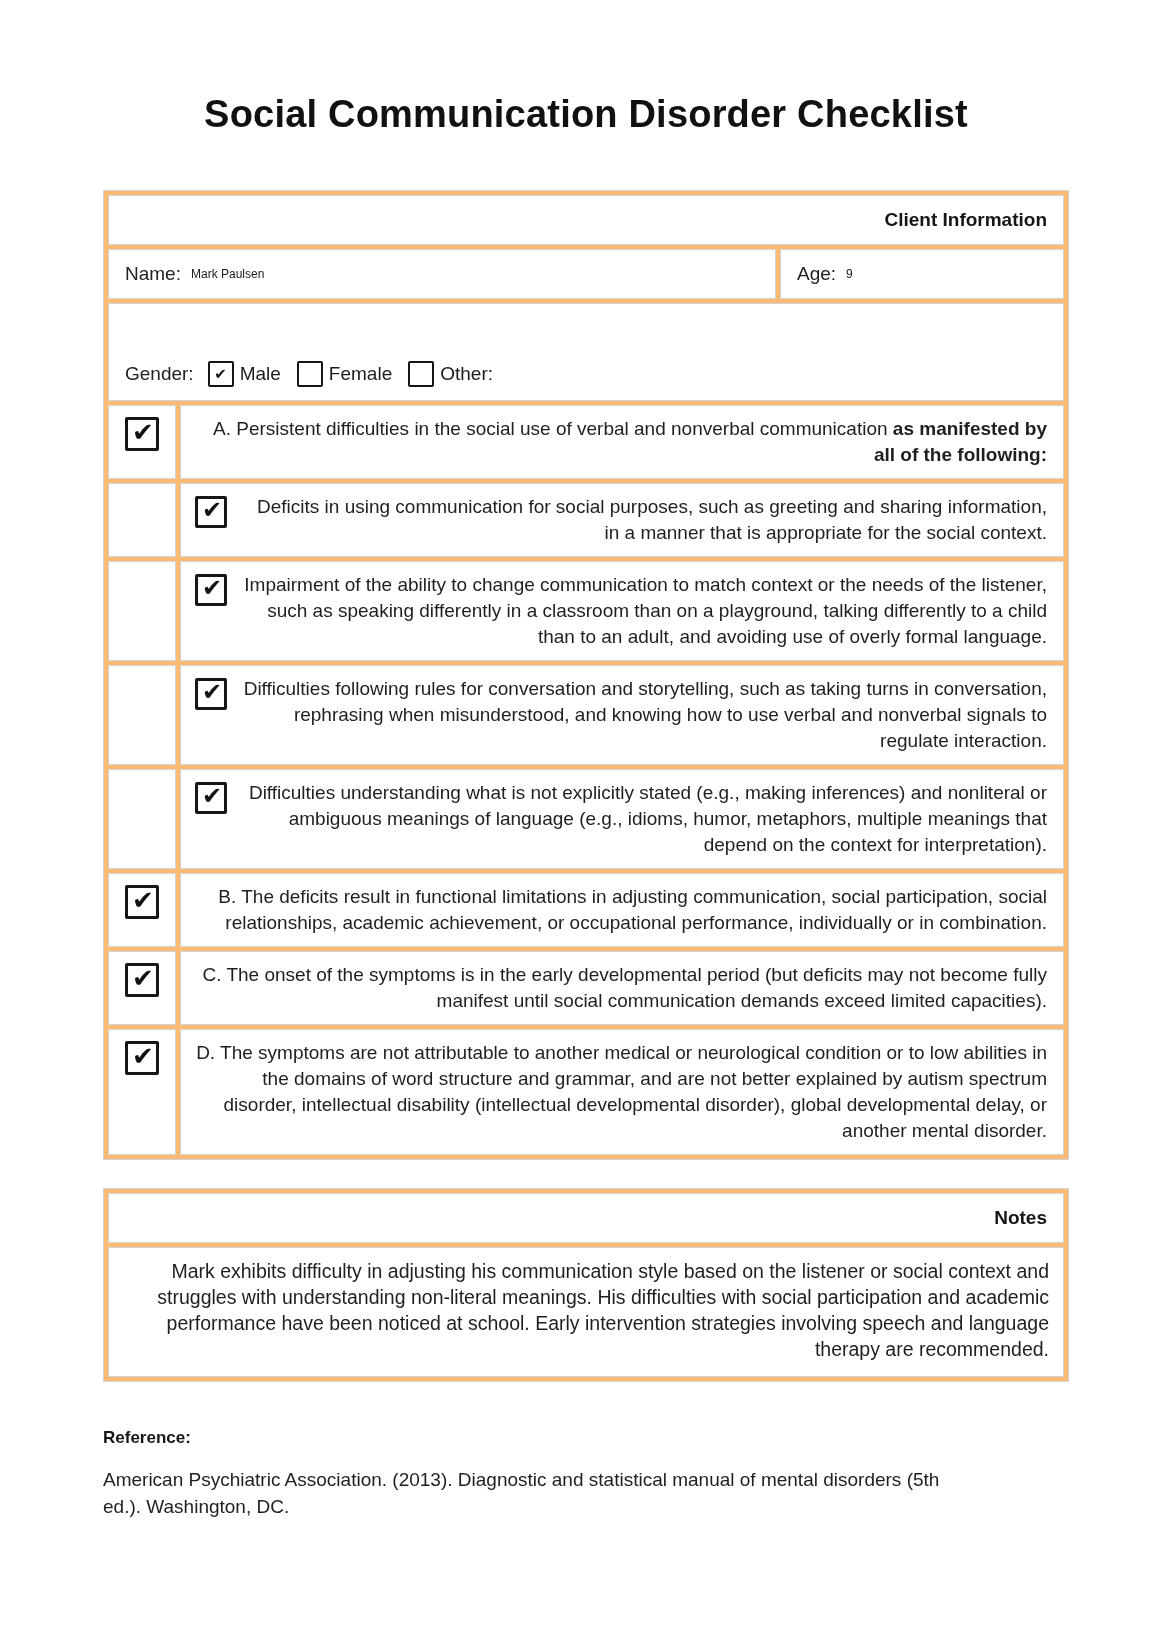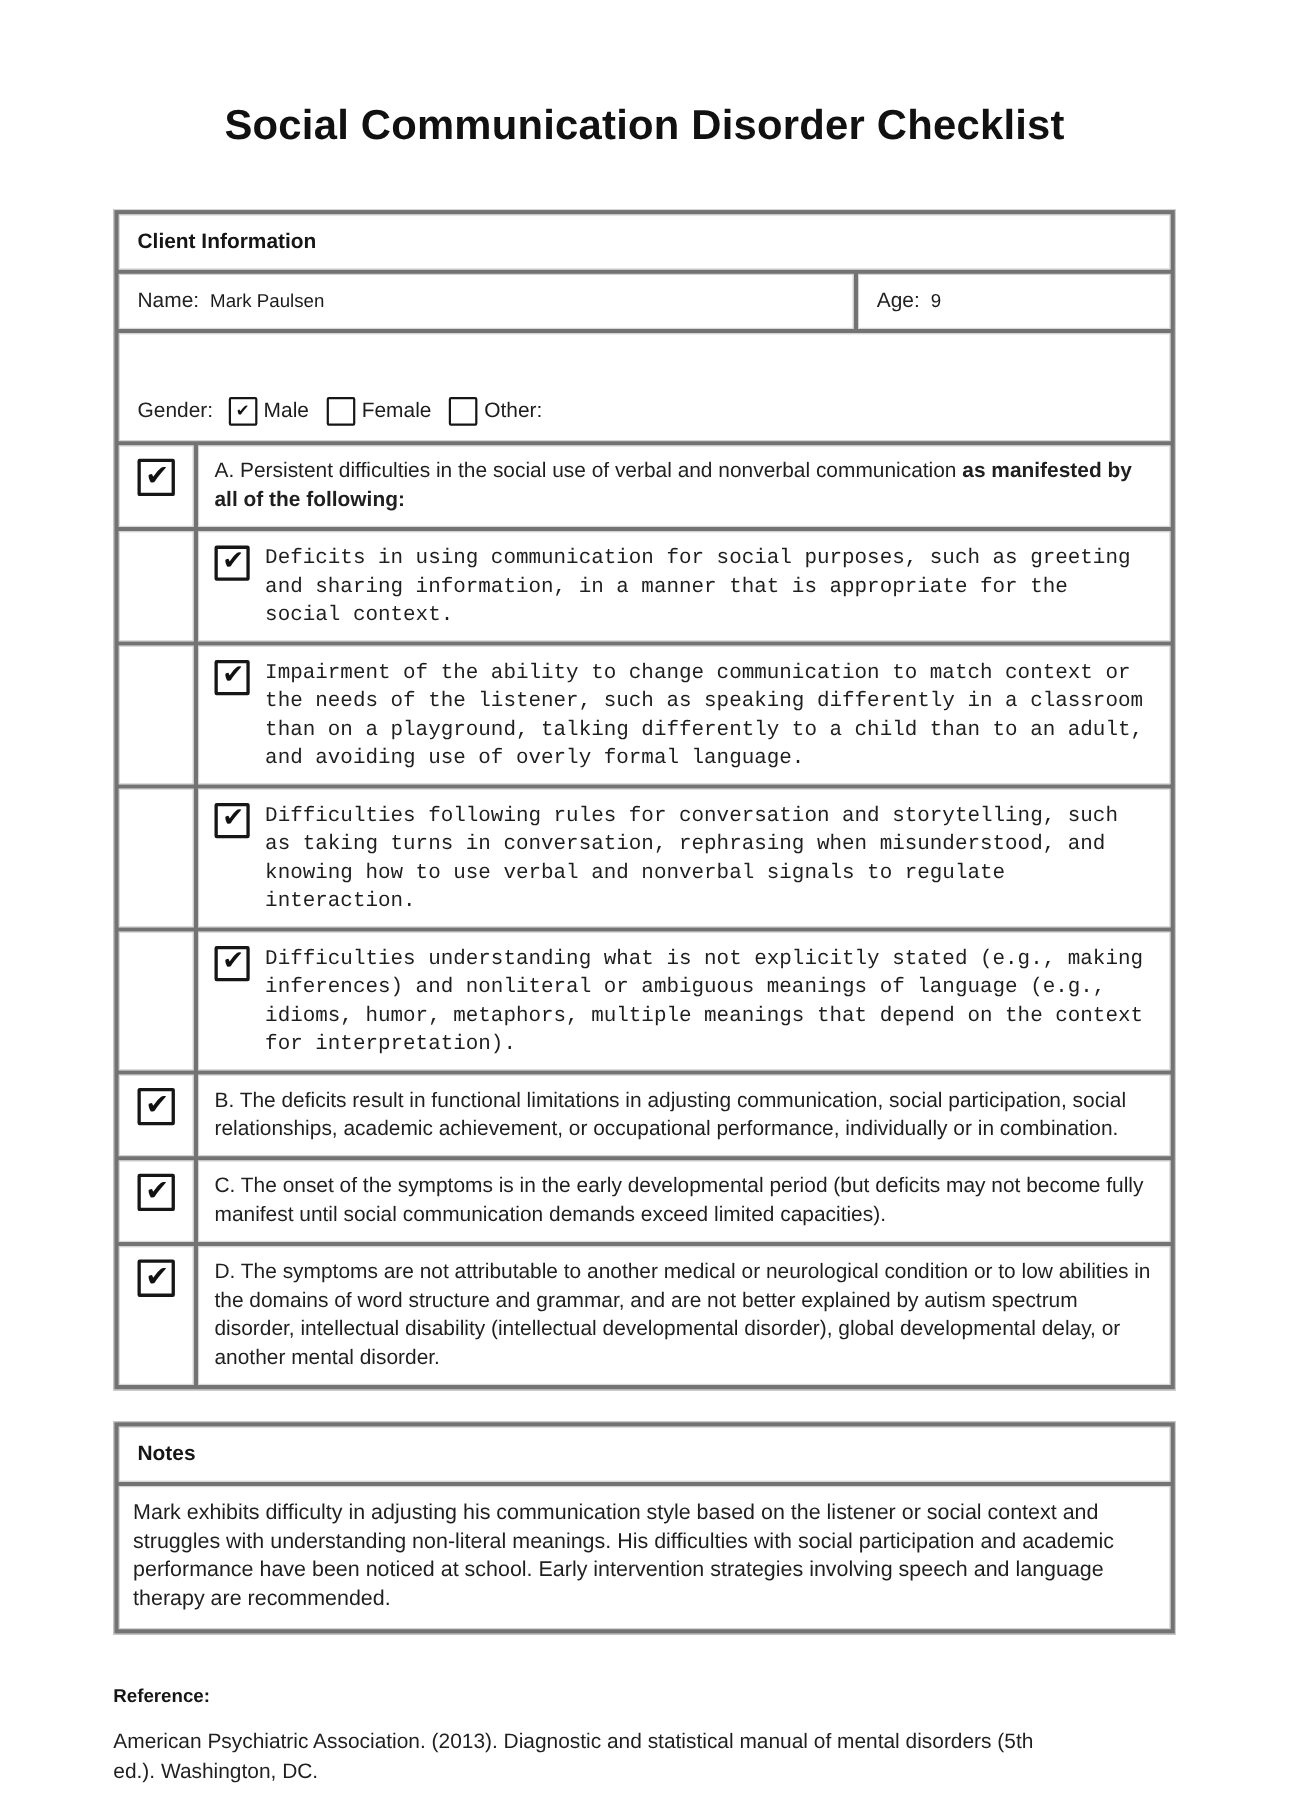--- a/index.html
+++ b/index.html
@@ -9,39 +9,39 @@
     font-family: "Liberation Sans", "DejaVu Sans", sans-serif;
     color: #1c1c1c;
   }
   .content { width: 966px; margin: 0 auto 0 103px; }
   .doc-title {
     margin: 0 0 54px 0; padding-top: 92px;
     font-size: 38px; line-height: 44px; font-weight: bold;
     text-align: center; letter-spacing: 0.2px; color: #111;
   }
   
-  .tbl { border: 1px solid #d4d4d4; padding: 4px; background: #737373; }
+  .tbl { border: 1px solid #d4d4d4; padding: 4px; background: #fdba74; text-align: right; }
   .trow { display: flex; gap: 4px; }
   .trow + .trow { margin-top: 4px; border-radius: 25px; }
   .cell { border: 1px solid #d4d4d4; background: #fff; }
   .cell.head { flex: 1; font-weight: bold; font-size: 19px; padding: 13px 16px; color: #161616; }
   .cell.kv { padding: 13px 16px; font-size: 19px; display: flex; align-items: center; }
   .c-main { flex: 1; }
   .c-side { width: 284px; flex: none; }
   .lbl { font-size: 19px; color: #222; }
-  .val { font-size: 17px; margin-left: 10px; color: #1a1a1a; }
+  .val { font-size: 12px; margin-left: 10px; color: #1a1a1a; }
   .gender-wrap { display: flex; align-items: center; margin-top: 44px; }
   .gender-wrap .lbl { margin-right: 14px; }
   .glabel { font-size: 19px; margin: 0 16px 0 6px; }
   .glabel.last { margin-right: 0; }
   .cbcol { width: 68px; flex: none; display: flex; justify-content: center; align-items: flex-start; padding-top: 11px; }
   .ctext { flex: 1; padding: 10px 16px 10px 14px; font-size: 19px; line-height: 26px; color: #1f1f1f; }
   .ctext b, .ctext strong { font-weight: bold; }
   .subrow { display: flex; gap: 14px; align-items: flex-start; }
-  .subtext { flex: 1; font-size: 19px; line-height: 26px; color: #1f1f1f; font-family: Liberation Mono, monospace; }
+  .subtext { flex: 1; font-size: 19px; line-height: 26px; color: #1f1f1f; }
   .checkbox {
     width: 34px; height: 34px; flex: none;
     border: 3px solid #161616; border-radius: 2px; background: #fff;
     display: flex; align-items: center; justify-content: center;
   }
   .checkbox .mark { font-size: 26px; font-weight: bold; line-height: 1; color: #111; transform: translate(1px,-2px); }
   .checkbox.sub { width: 32px; height: 32px; margin-top: 2px; }
   .checkbox.sub .mark { font-size: 24px; }
   .checkbox.small { width: 26px; height: 26px; border-width: 2px; border-radius: 2px; }
   .checkbox.small .mark { font-size: 15px; transform: translate(0,-1px); }

